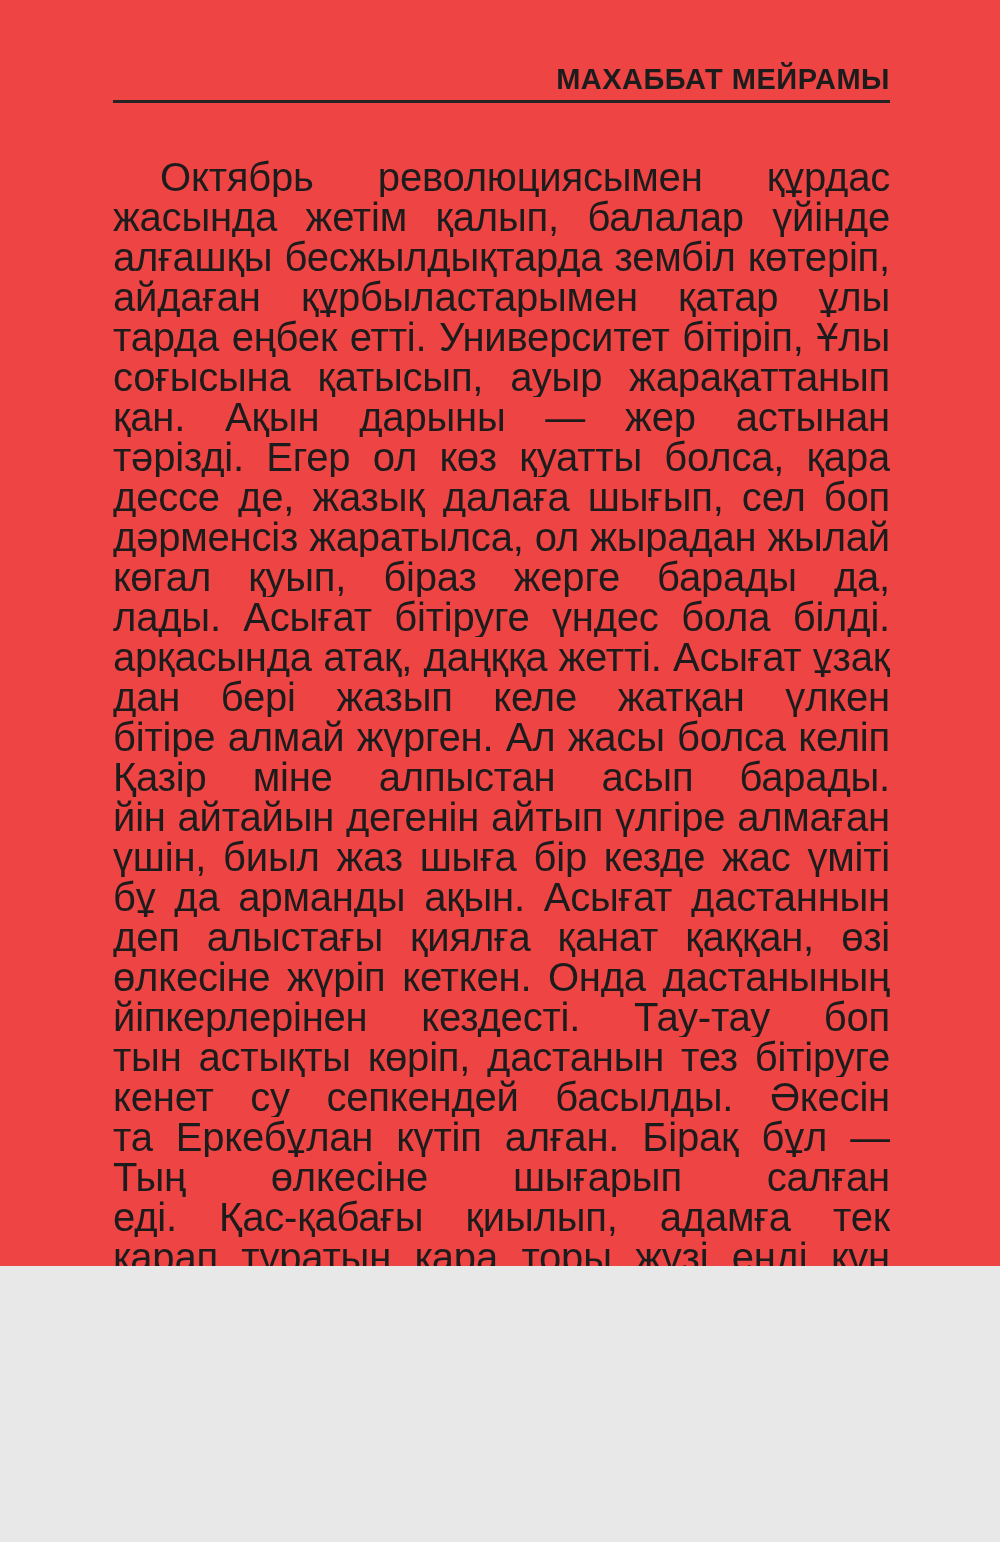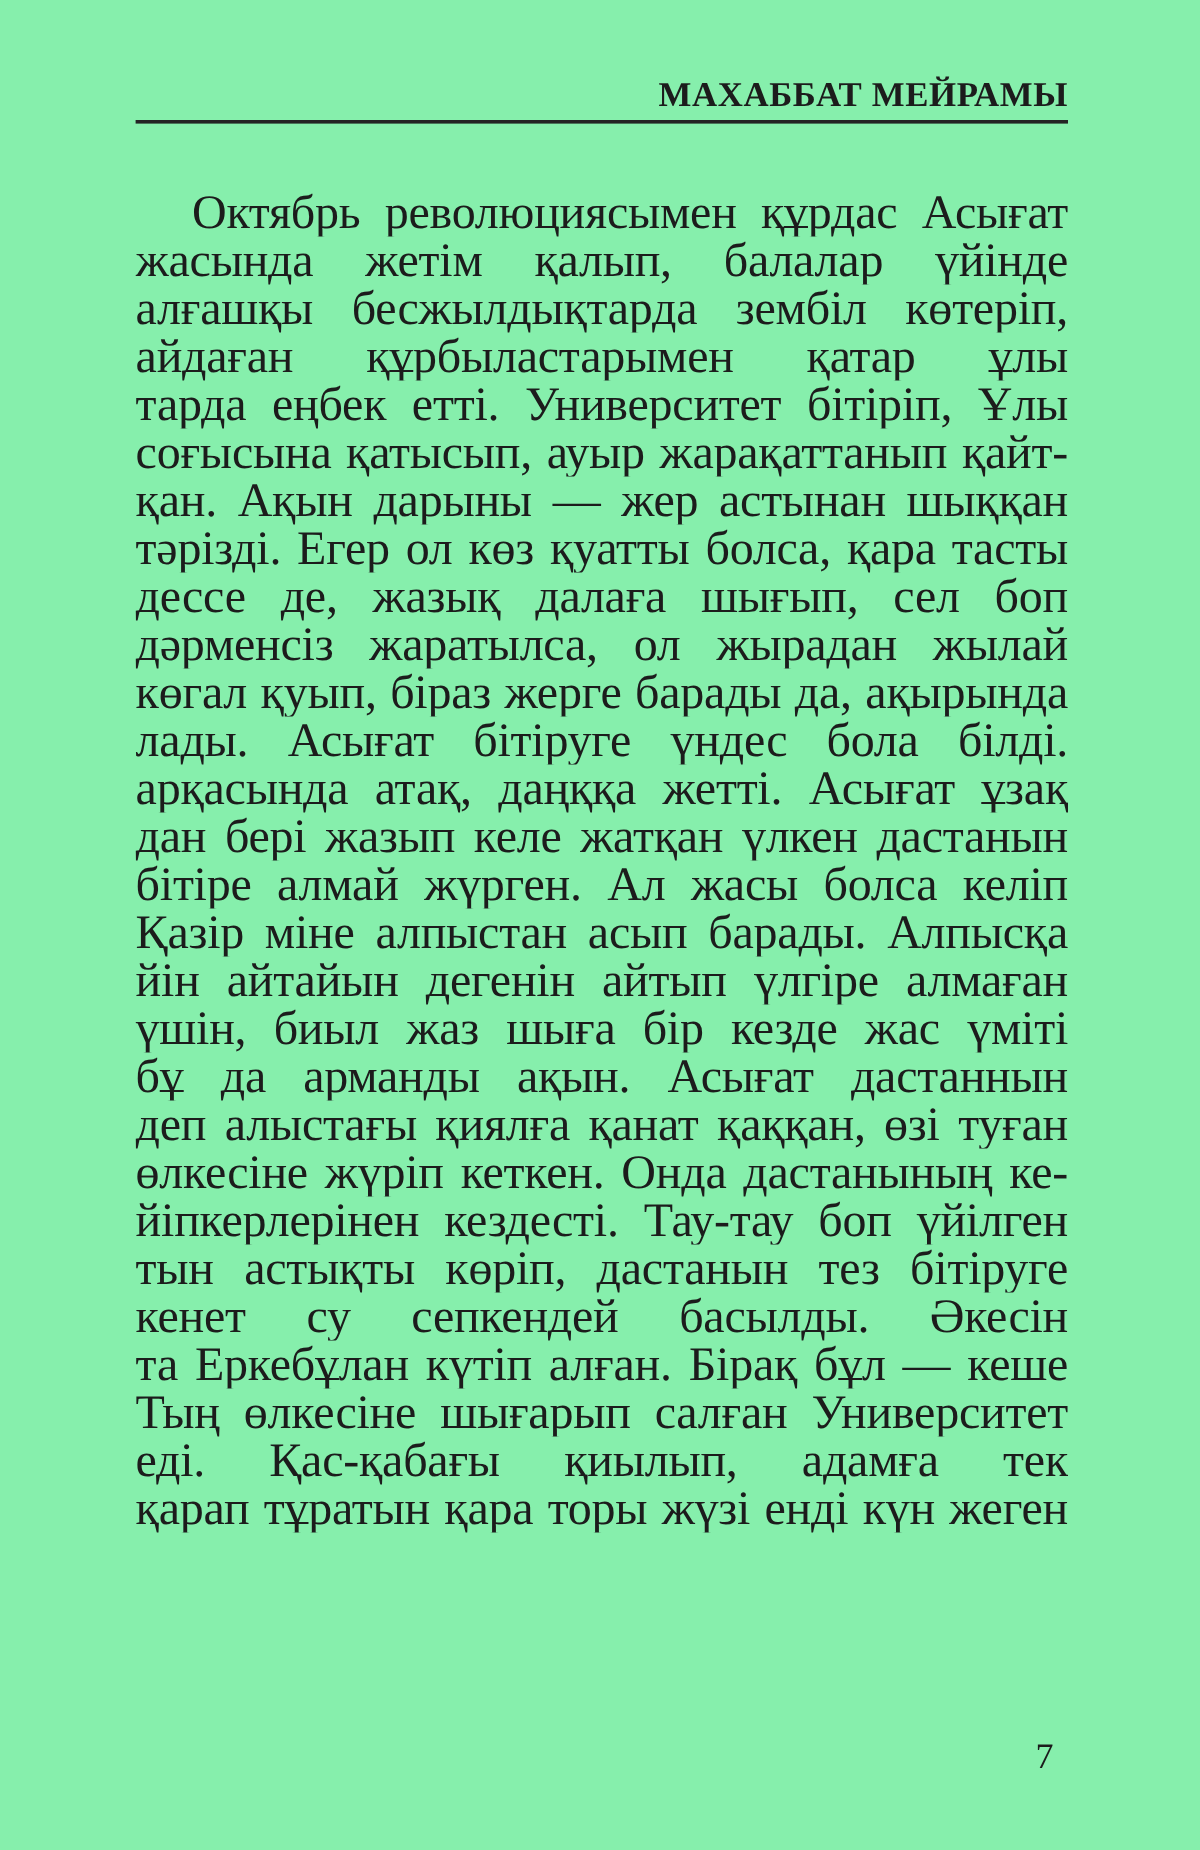--- a/index.html
+++ b/index.html
@@ -3,24 +3,24 @@
 <meta charset="utf-8">
 <style>
   html, body {
     margin: 0;
     padding: 0;
     background: #e8e8e8;
   }
   .page {
     position: relative;
     width: 1000px;
-    height: 1542px;
-    background: #86efac;
+    height: 1266px;
+    background: #ef4444;
     margin: 0 auto;
-    font-family: Liberation Serif, serif;
+    font-family: Liberation Sans, sans-serif;
     color: #1c1c1c;
     overflow: hidden;
   }
   .running-head {
     position: absolute;
     left: 113px;
     right: 110px;
     top: 62px;
     text-align: right;
     font-weight: bold;

